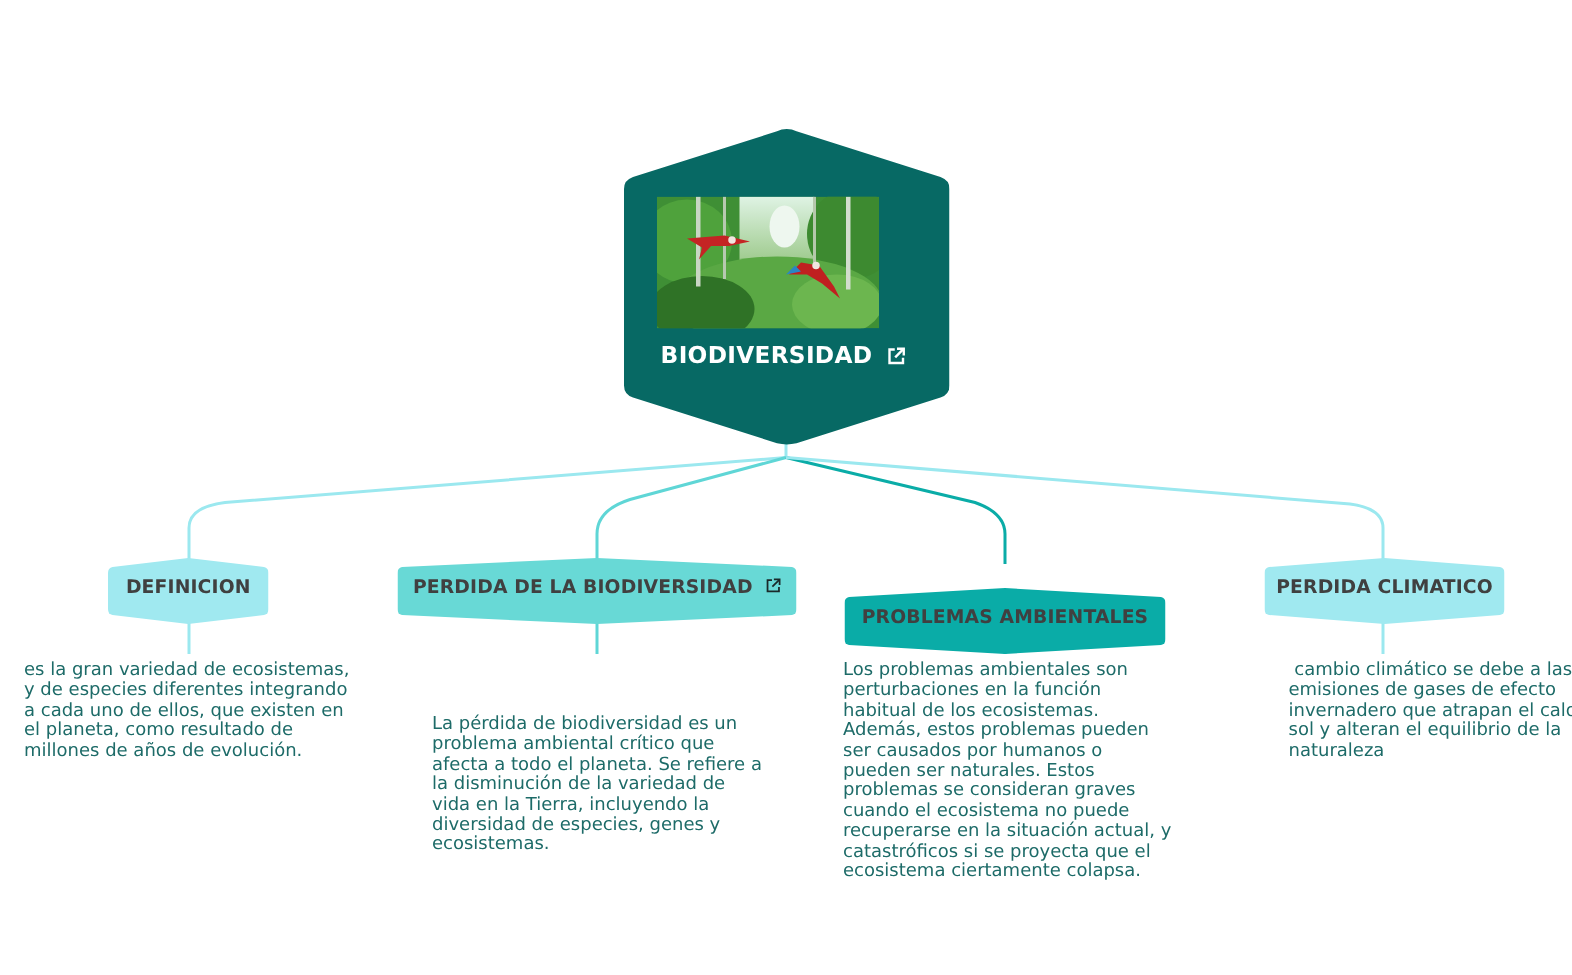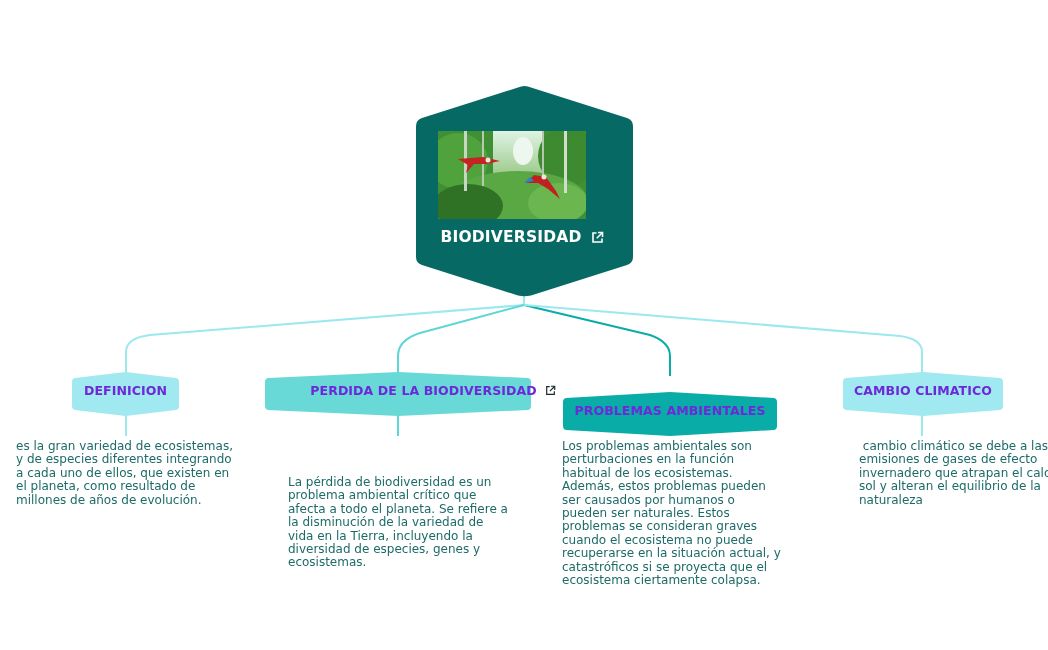--- a/index.html
+++ b/index.html
@@ -17,21 +17,21 @@
   }
   .root-title {
     position: absolute; left: 0; top: 142px; width: 212px; text-align: right;
     color: #ffffff; font-weight: bold; font-size: 15.5px; letter-spacing: 0.2px;
     display: flex; justify-content: center; align-items: center; gap: 9px;
   }
   .ext-icon { display: inline-block; width: 13px; height: 13px; }
   .node {
     position: absolute; height: 33px;
     display: flex; align-items: center; justify-content: center;
-    font-size: 12.5px; font-weight: bold; color: #6d28d9; gap: 8px; letter-spacing: 0.1px;
+    font-size: 12.5px; font-weight: bold; color: #404040; gap: 8px; letter-spacing: 0.1px;
   }
   .node svg.shape { position: absolute; left: 0; top: -4px; z-index: 0; }
   .node span, .node .ext-icon { position: relative; z-index: 1; }
   .desc {
     position: absolute; font-size: 12px; line-height: 13.4px; color: #1d6b68;
   }
 </style>
 </head>
 <body>
 
@@ -95,21 +95,21 @@
   </div>
 </div>
 
 <div class="node" style="left:72px; top:374px; width:107px;">
   <svg class="shape" width="107" height="48" viewBox="0 0 107 48">
     <path d="M3 8 L53.5 2 L104 8 Q107 8.5 107 12 L107 36 Q107 39.5 104 40 L53.5 46 L3 40 Q0 39.5 0 36 L0 12 Q0 8.5 3 8 Z" fill="#a0e9f0"></path>
   </svg>
   <span>DEFINICION</span>
 </div>
 
-<div class="node" style="left:265px; top:374px; width:266px;padding-left:35px;">
+<div class="node" style="left:265px; top:374px; width:266px;">
   <svg class="shape" width="266" height="48" viewBox="0 0 266 48">
     <path d="M3 8 L133 2 L263 8 Q266 8.5 266 12 L266 36 Q266 39.5 263 40 L133 46 L3 40 Q0 39.5 0 36 L0 12 Q0 8.5 3 8 Z" fill="#68d9d6"></path>
   </svg>
   <span>PERDIDA DE LA BIODIVERSIDAD</span>
   <svg class="ext-icon" viewBox="0 0 13 13" style="width:11px;height:11px;">
     <path d="M5.5 2 H2 V11 H11 V7.5" fill="none" stroke="#1a2a2a" stroke-width="1.4"></path>
     <path d="M7 1.5 H11.5 V6" fill="none" stroke="#1a2a2a" stroke-width="1.4"></path>
     <path d="M11.2 1.8 L5.8 7.2" stroke="#1a2a2a" stroke-width="1.4"></path>
   </svg>
 </div>
@@ -118,19 +118,19 @@
   <svg class="shape" width="214" height="48" viewBox="0 0 214 48">
     <path d="M3 8 L107 2 L211 8 Q214 8.5 214 12 L214 36 Q214 39.5 211 40 L107 46 L3 40 Q0 39.5 0 36 L0 12 Q0 8.5 3 8 Z" fill="#0aaca7"></path>
   </svg>
   <span>PROBLEMAS AMBIENTALES</span>
 </div>
 
 <div class="node" style="left:843px; top:374px; width:160px;">
   <svg class="shape" width="160" height="48" viewBox="0 0 160 48">
     <path d="M3 8 L80 2 L157 8 Q160 8.5 160 12 L160 36 Q160 39.5 157 40 L80 46 L3 40 Q0 39.5 0 36 L0 12 Q0 8.5 3 8 Z" fill="#a0e9f0"></path>
   </svg>
-  <span>CAMBIO CLIMATICO</span>
+  <span>PERDIDA CLIMATICO</span>
 </div>
 
 <div class="desc" style="left:16px; top:440px; width:222px;">es la gran variedad de ecosistemas, y de especies diferentes integrando a cada uno de ellos, que existen en el planeta, como resultado de millones de años de evolución.</div>
 <div class="desc" style="left:288px; top:440px; width:224px;margin-top:36px;">La pérdida de biodiversidad es un problema ambiental crítico que afecta a todo el planeta. Se refiere a la disminución de la variedad de vida en la Tierra, incluyendo la diversidad de especies, genes y ecosistemas.</div>
 <div class="desc" style="left:562px; top:440px; width:220px;">Los problemas ambientales son perturbaciones en la función habitual de los ecosistemas. Además, estos problemas pueden ser causados por humanos o pueden ser naturales. Estos problemas se consideran graves cuando el ecosistema no puede recuperarse en la situación actual, y catastróficos si se proyecta que el ecosistema ciertamente colapsa.</div>
 <div class="desc" style="left:859px; top:440px; width:222px; white-space: pre-wrap;"> cambio climático se debe a las emisiones de gases de efecto invernadero que atrapan el calor del sol y alteran el equilibrio de la naturaleza</div>
 
 </body></html>

